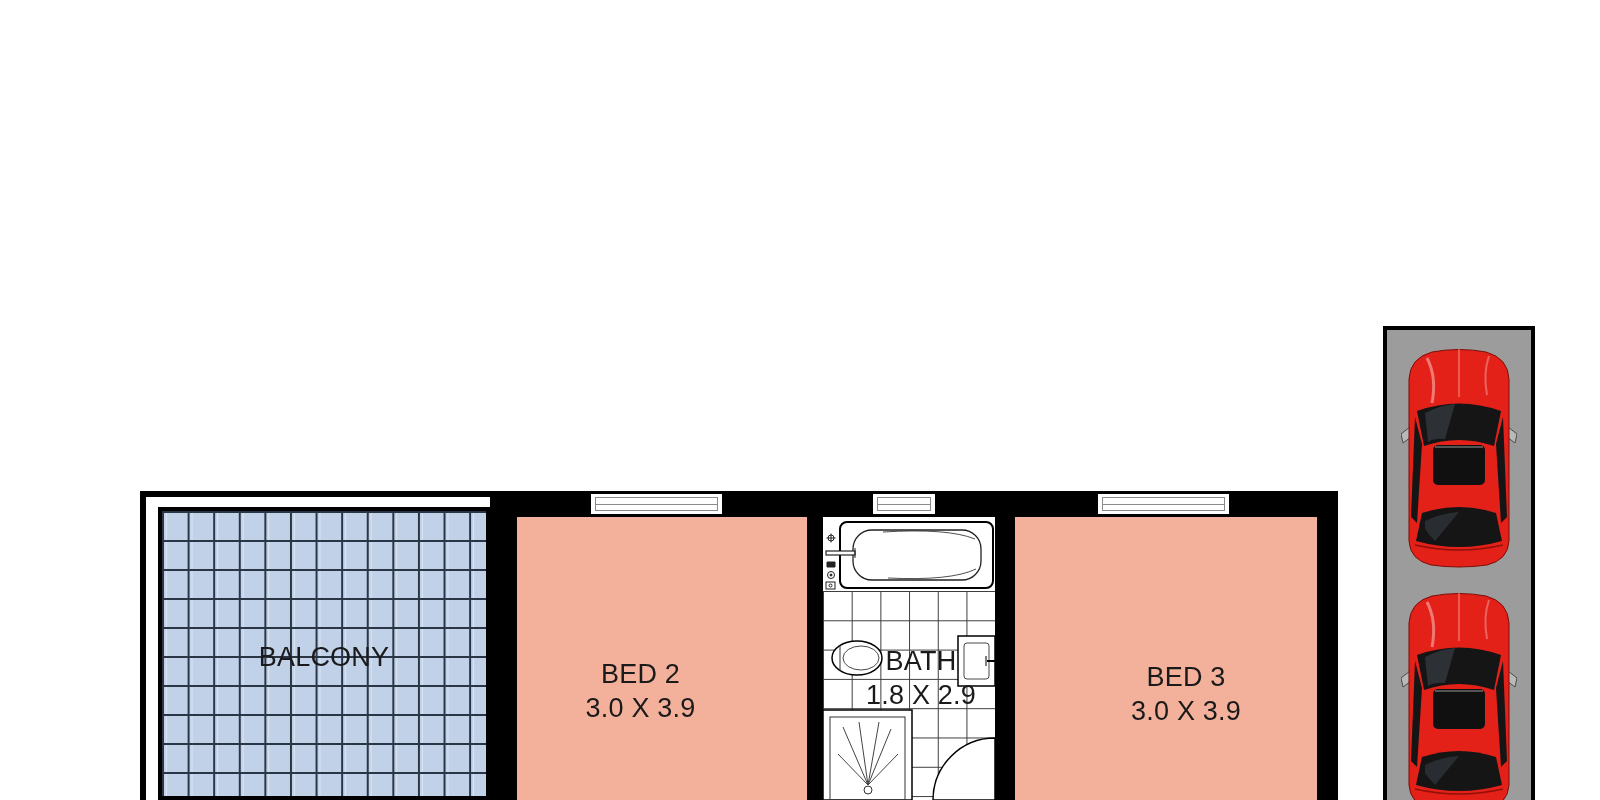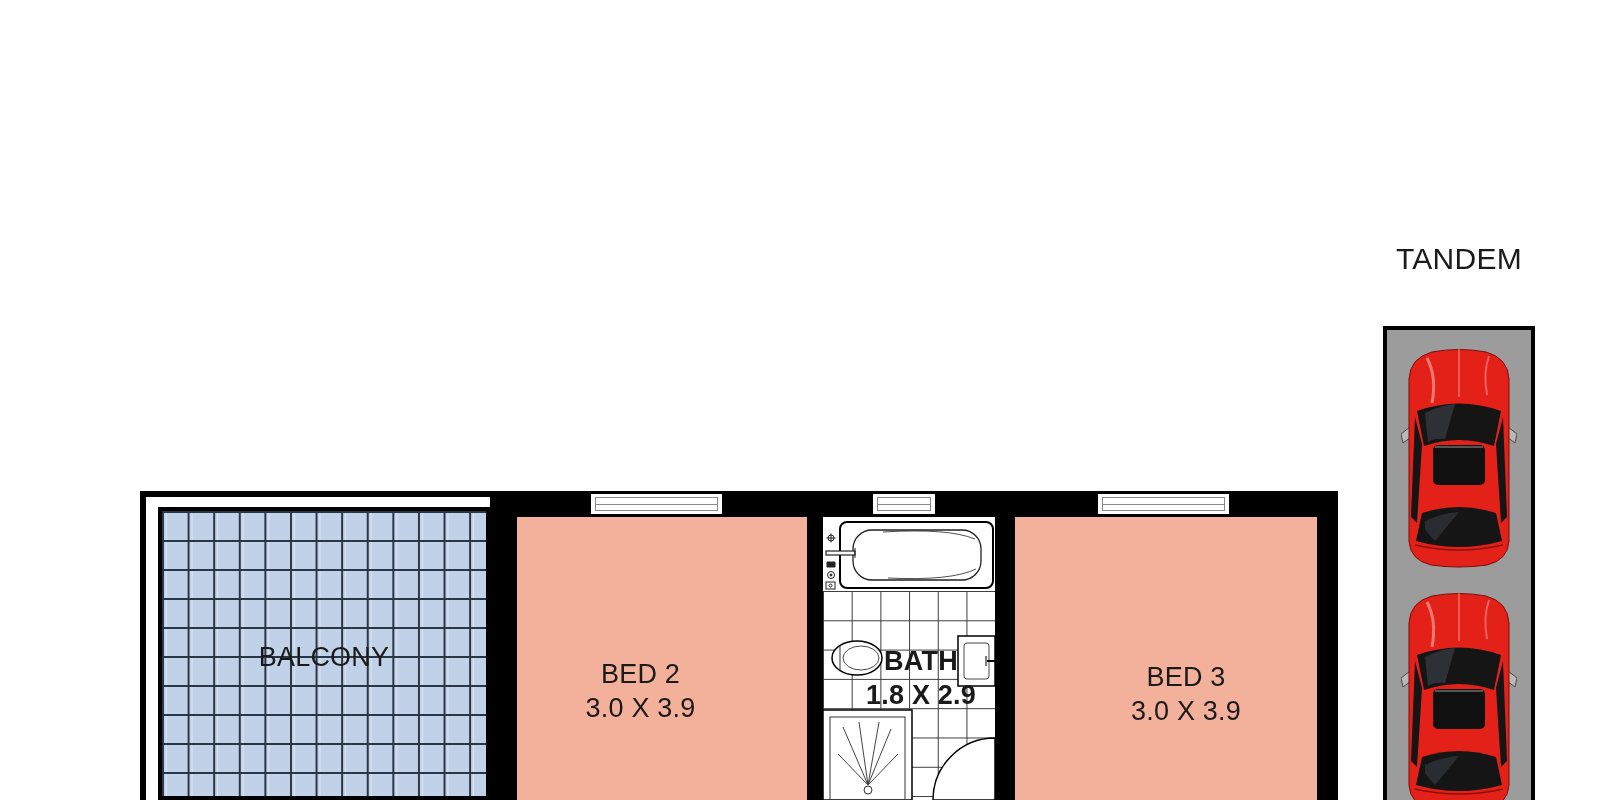--- a/index.html
+++ b/index.html
@@ -61,21 +61,21 @@
   .w-bath{left:871px;width:66px;}
   .w-bed3{left:1096px;width:135px;}
 
   
   .label{
     text-align:center;color:var(--text);font-size:27px;line-height:34px;
     letter-spacing:0.2px;white-space:nowrap;
   }
   .label-balcony{left:158px;top:640px;width:332px;}
   .label-bed2{left:517px;top:657px;width:247px;}
-  .label-bath{left:823px;top:644px;width:196px;font-weight:bold;}
+  .label-bath{left:823px;top:644px;width:196px;}
   .label-bed3{left:1015px;top:660px;width:342px;}
 
   
   .parking-label{
     left:1375px;top:240px;width:168px;text-align:center;
     color:var(--text);font-size:30px;line-height:37px;letter-spacing:0.3px;
   }
   .parking-strip{
     left:1383px;top:326px;width:152px;height:474px;
     background:var(--strip_fill);
@@ -208,21 +208,20 @@
   <div class="abs label label-bath">
     <div>BATH</div>
     <div>1.8 X 2.9</div>
   </div>
   <div class="abs label label-bed3">
     <div>BED 3</div>
     <div>3.0 X 3.9</div>
   </div>
 
   <div class="abs parking-label">
-    <div>TANDEM</div>
   </div>
   <div class="abs parking-strip"></div>
   <svg class="abs car car1" viewBox="0 0 116 225">
     <use href="#car-top"></use>
   </svg>
   <svg class="abs car car2" viewBox="0 0 116 225">
     <use href="#car-top"></use>
   </svg>
 
 </div>

